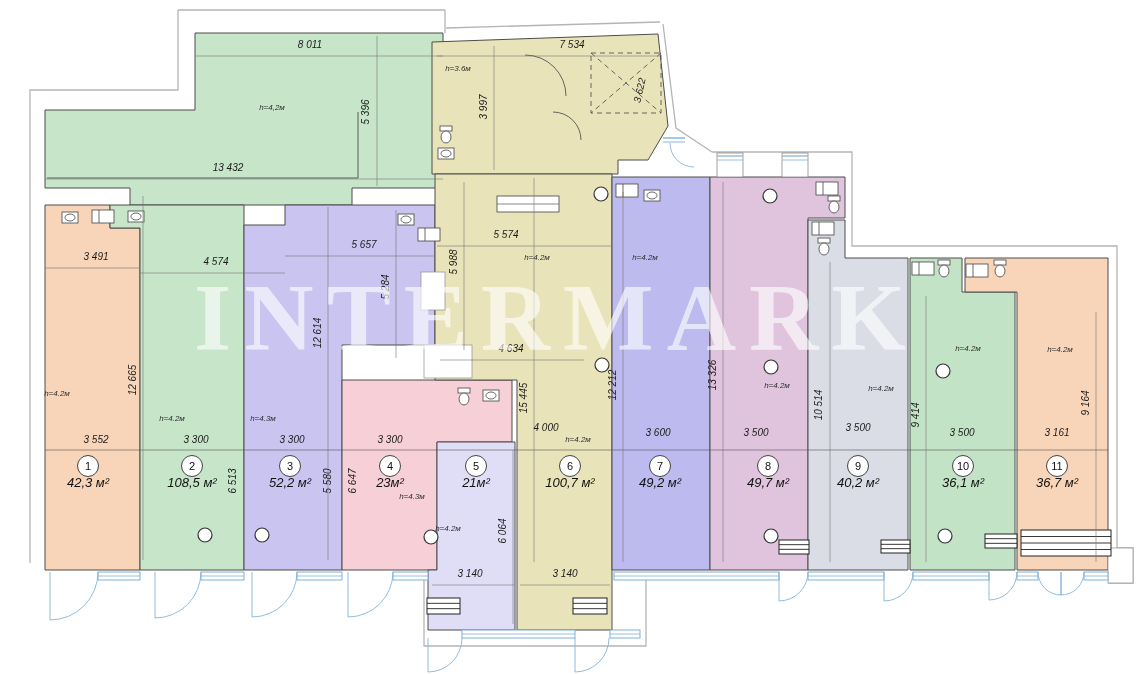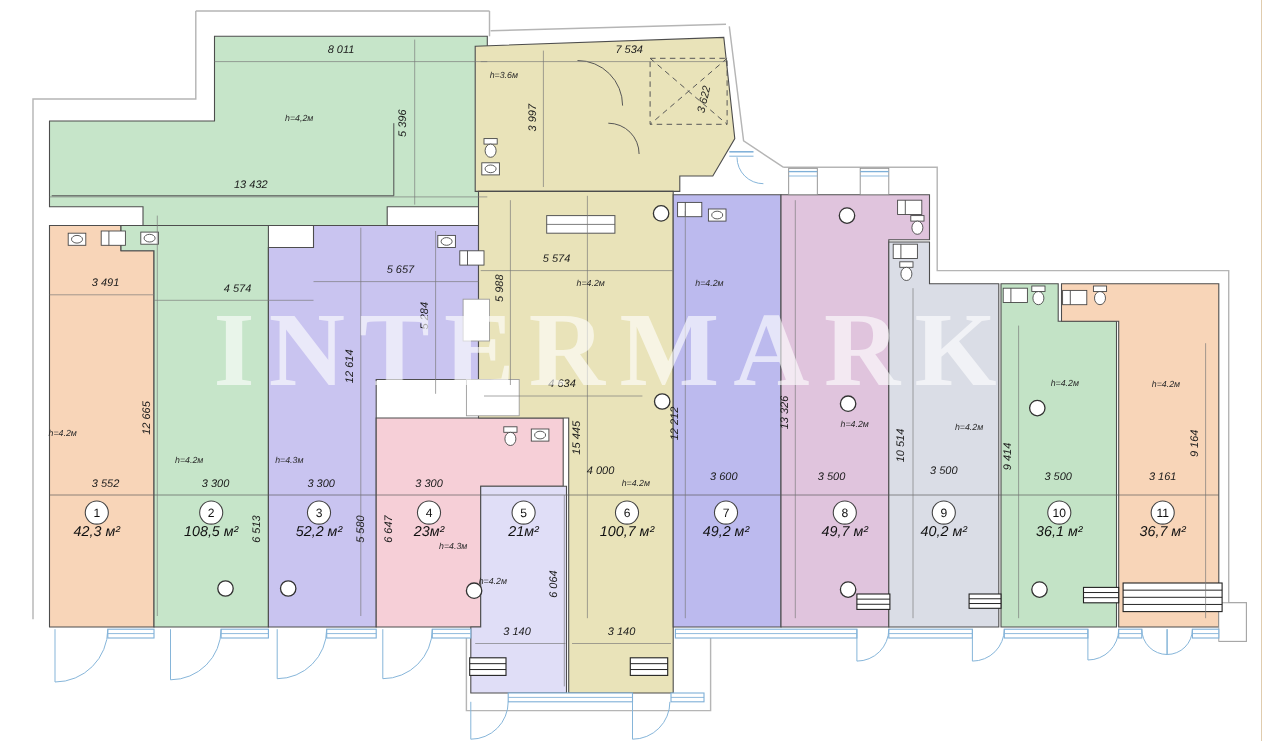--- a/index.html
+++ b/index.html
@@ -1,16 +1,16 @@
 <!DOCTYPE html>
 <html><head>
 <meta charset="utf-8">
 <style>
   html,body{margin:0;padding:0;background:#fff;}
-  #stage{position:relative;width:1147px;height:674px;background:#a16207;overflow:hidden;
+  #stage{position:relative;width:1147px;height:674px;background:#737373;overflow:hidden;
          font-family:"Liberation Sans",sans-serif;}
   #plan{position:absolute;left:0;top:0;}
   .wm{position:absolute;left:194px;top:270px;font-family:Liberation Serif, serif;
       font-weight:bold;font-size:96px;line-height:1;letter-spacing:13px;
       color:rgba(255,255,255,0.62);pointer-events:none;white-space:nowrap;}
   text{font-family:"Liberation Sans",sans-serif;}
   .dim{font-style:italic;font-size:10px;fill:#1b1b1b;}
   .hnote{font-style:italic;font-size:8px;fill:#2b2b2b;}
   .areatxt{font-style:italic;font-size:13px;fill:#111;}
   .numtxt{font-size:11px;fill:#111;}

